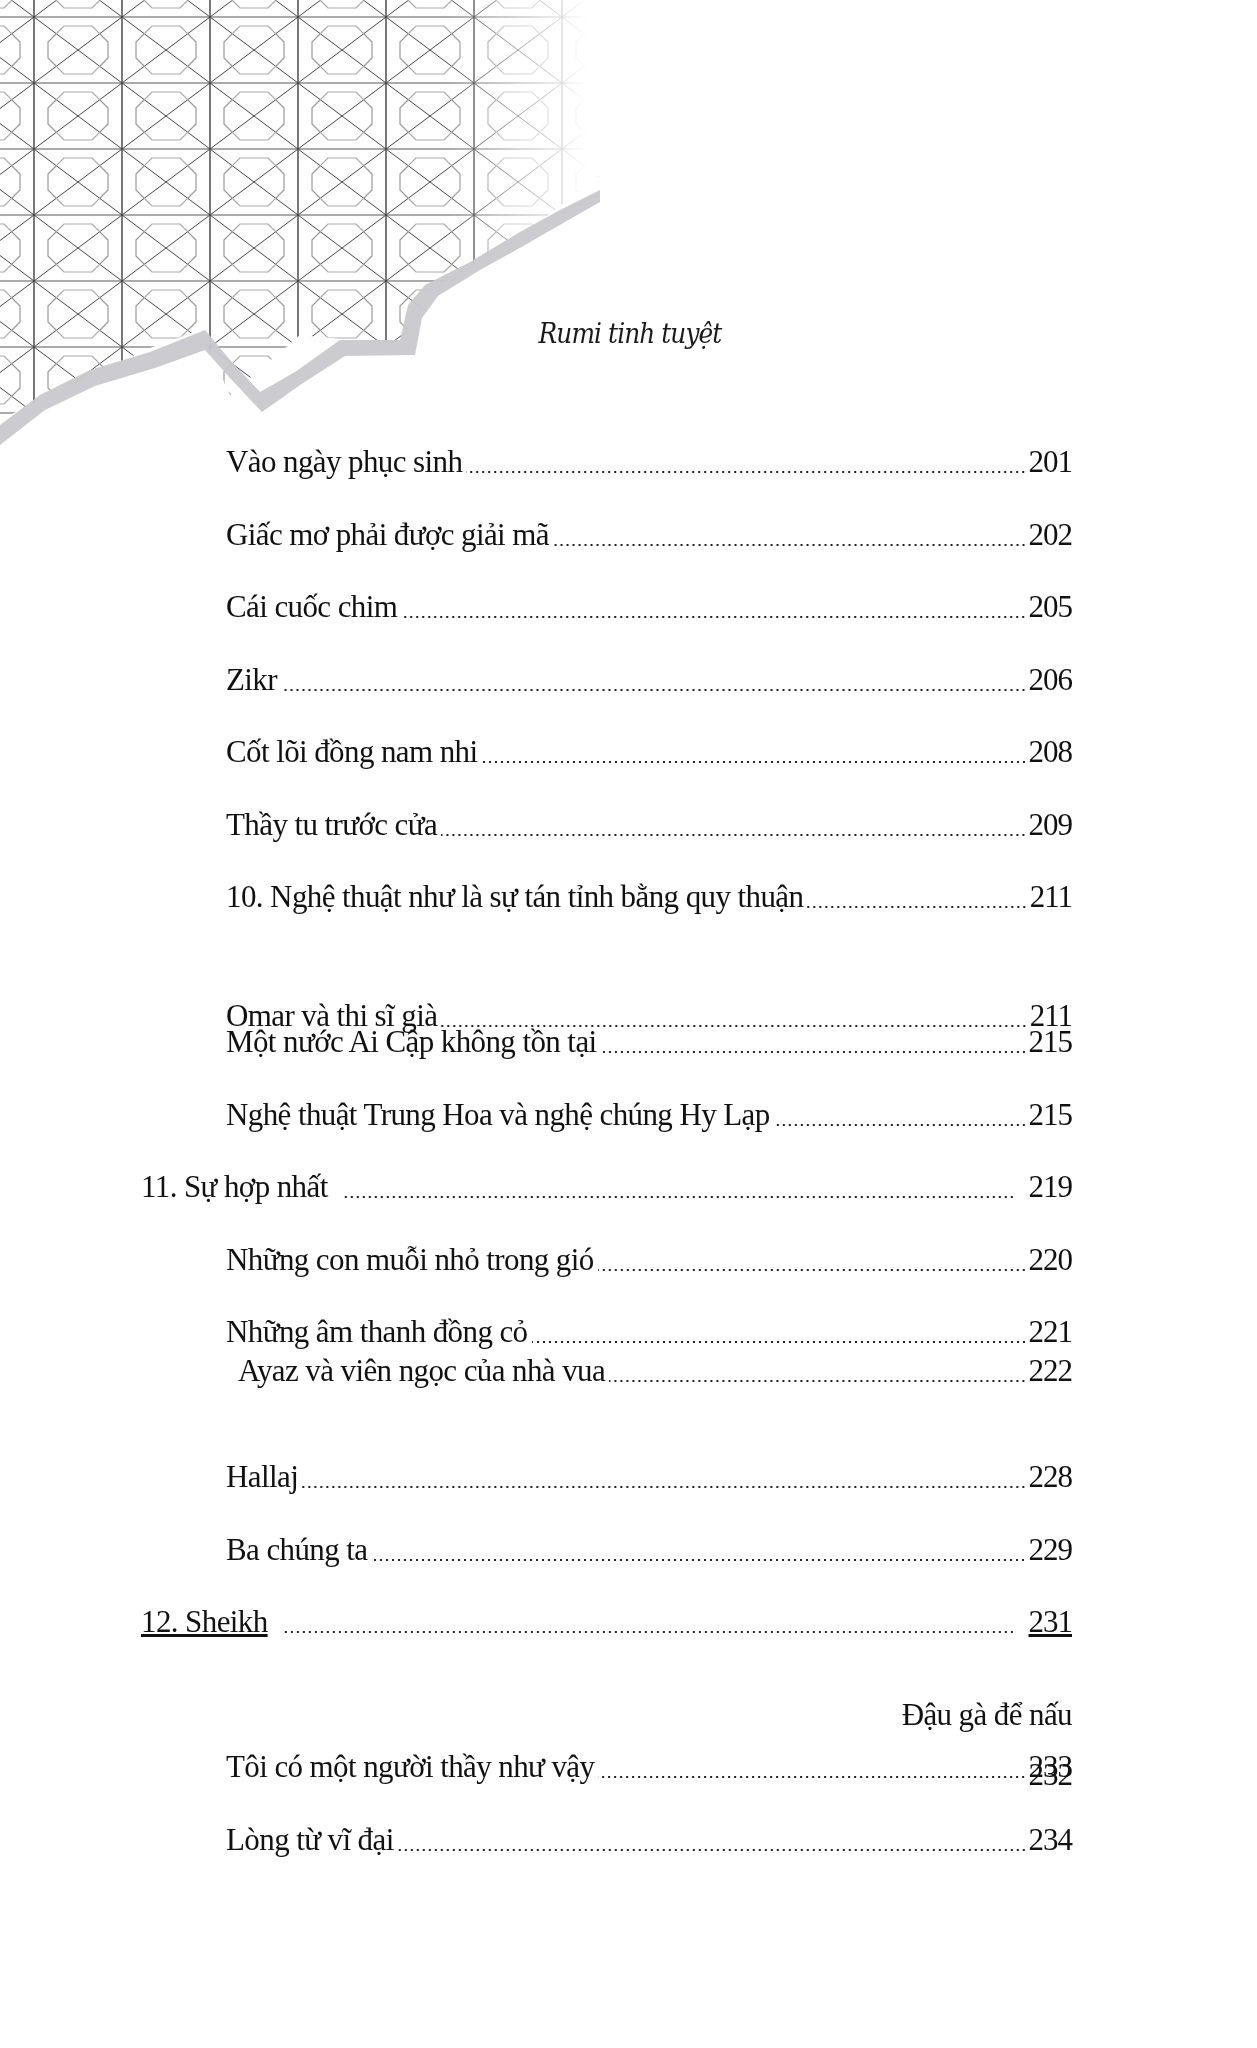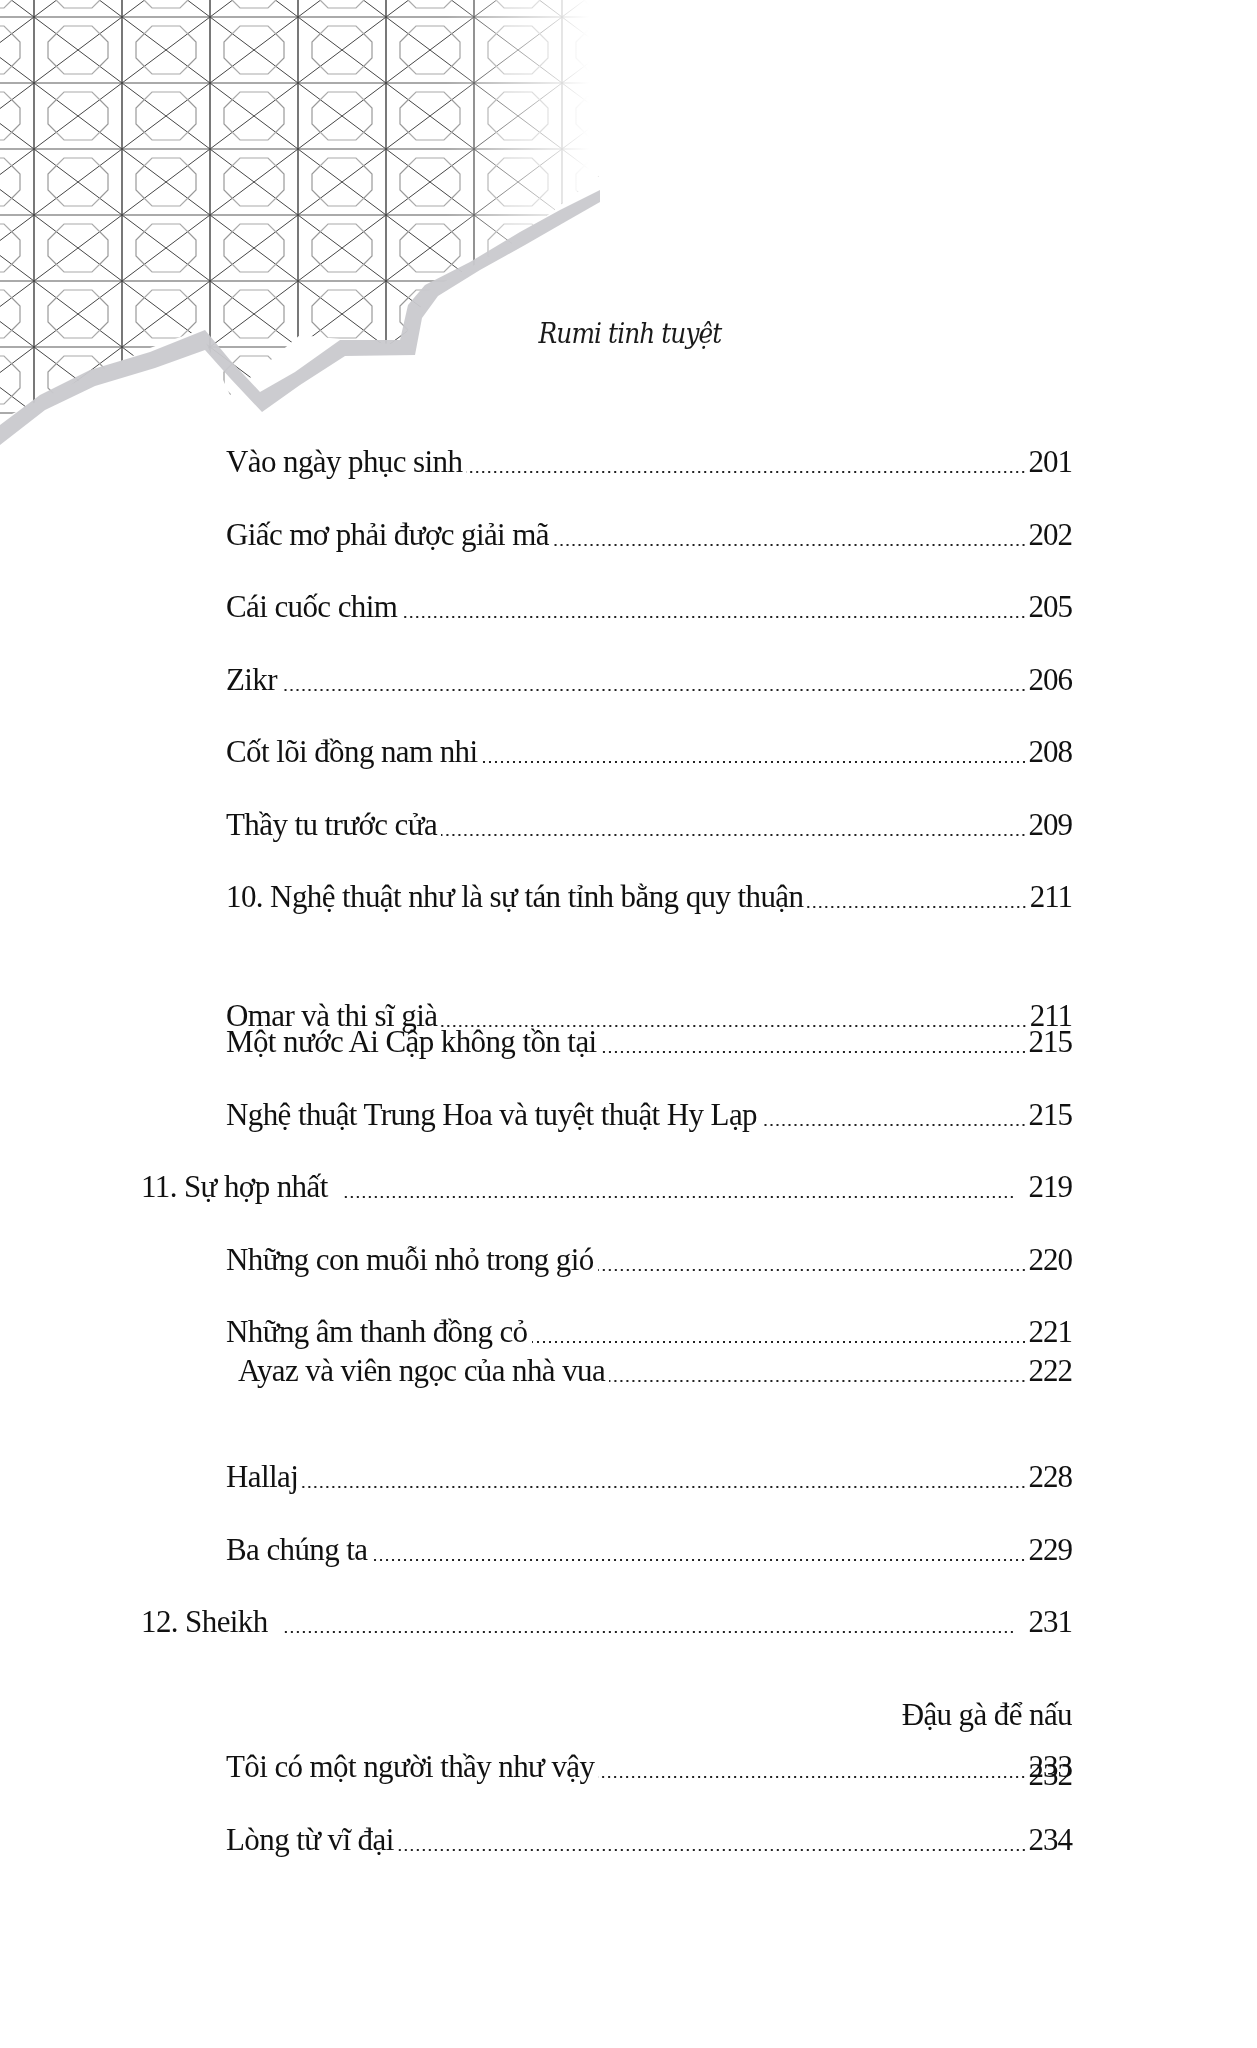--- a/index.html
+++ b/index.html
@@ -159,21 +159,21 @@
         <span class="toc-title">Omar và thi sĩ già</span>
         <span class="toc-leader"></span>
         <span class="toc-page">211</span>
       </div>
       <div class="toc-row level-1" style="top: 580px;">
         <span class="toc-title">Một nước Ai Cập không tồn tại</span>
         <span class="toc-leader"></span>
         <span class="toc-page">215</span>
       </div>
       <div class="toc-row level-1" style="top: 652.5px;">
-        <span class="toc-title">Nghệ thuật Trung Hoa và tuyệt thuật Hy Lạp</span>
+        <span class="toc-title">Nghệ thuật Trung Hoa và nghệ chúng Hy Lạp</span>
         <span class="toc-leader"></span>
         <span class="toc-page">215</span>
       </div>
       <div class="toc-row level-0" style="top: 725px;">
         <span class="toc-title">11. Sự hợp nhất</span>
         <span class="toc-leader"></span>
         <span class="toc-page">219</span>
       </div>
       <div class="toc-row level-1" style="top: 797.5px;">
         <span class="toc-title">Những con muỗi nhỏ trong gió</span>
@@ -193,21 +193,21 @@
       <div class="toc-row level-1" style="top: 1015px;">
         <span class="toc-title">Hallaj</span>
         <span class="toc-leader"></span>
         <span class="toc-page">228</span>
       </div>
       <div class="toc-row level-1" style="top: 1087.5px;">
         <span class="toc-title">Ba chúng ta</span>
         <span class="toc-leader"></span>
         <span class="toc-page">229</span>
       </div>
-      <div class="toc-row level-0" style="top: 1160px;">
+      <div class="toc-row level-0" style="top: 1160px; text-decoration: underline;">
         <span class="toc-title">12. Sheikh</span>
         <span class="toc-leader"></span>
         <span class="toc-page">231</span>
       </div>
       <div class="toc-row level-1" style="top: 1253px; flex-direction: column;">
         <span class="toc-title">Đậu gà để nấu</span>
         <span class="toc-leader"></span>
         <span class="toc-page">232</span>
       </div>
       <div class="toc-row level-1" style="top: 1305px;">

